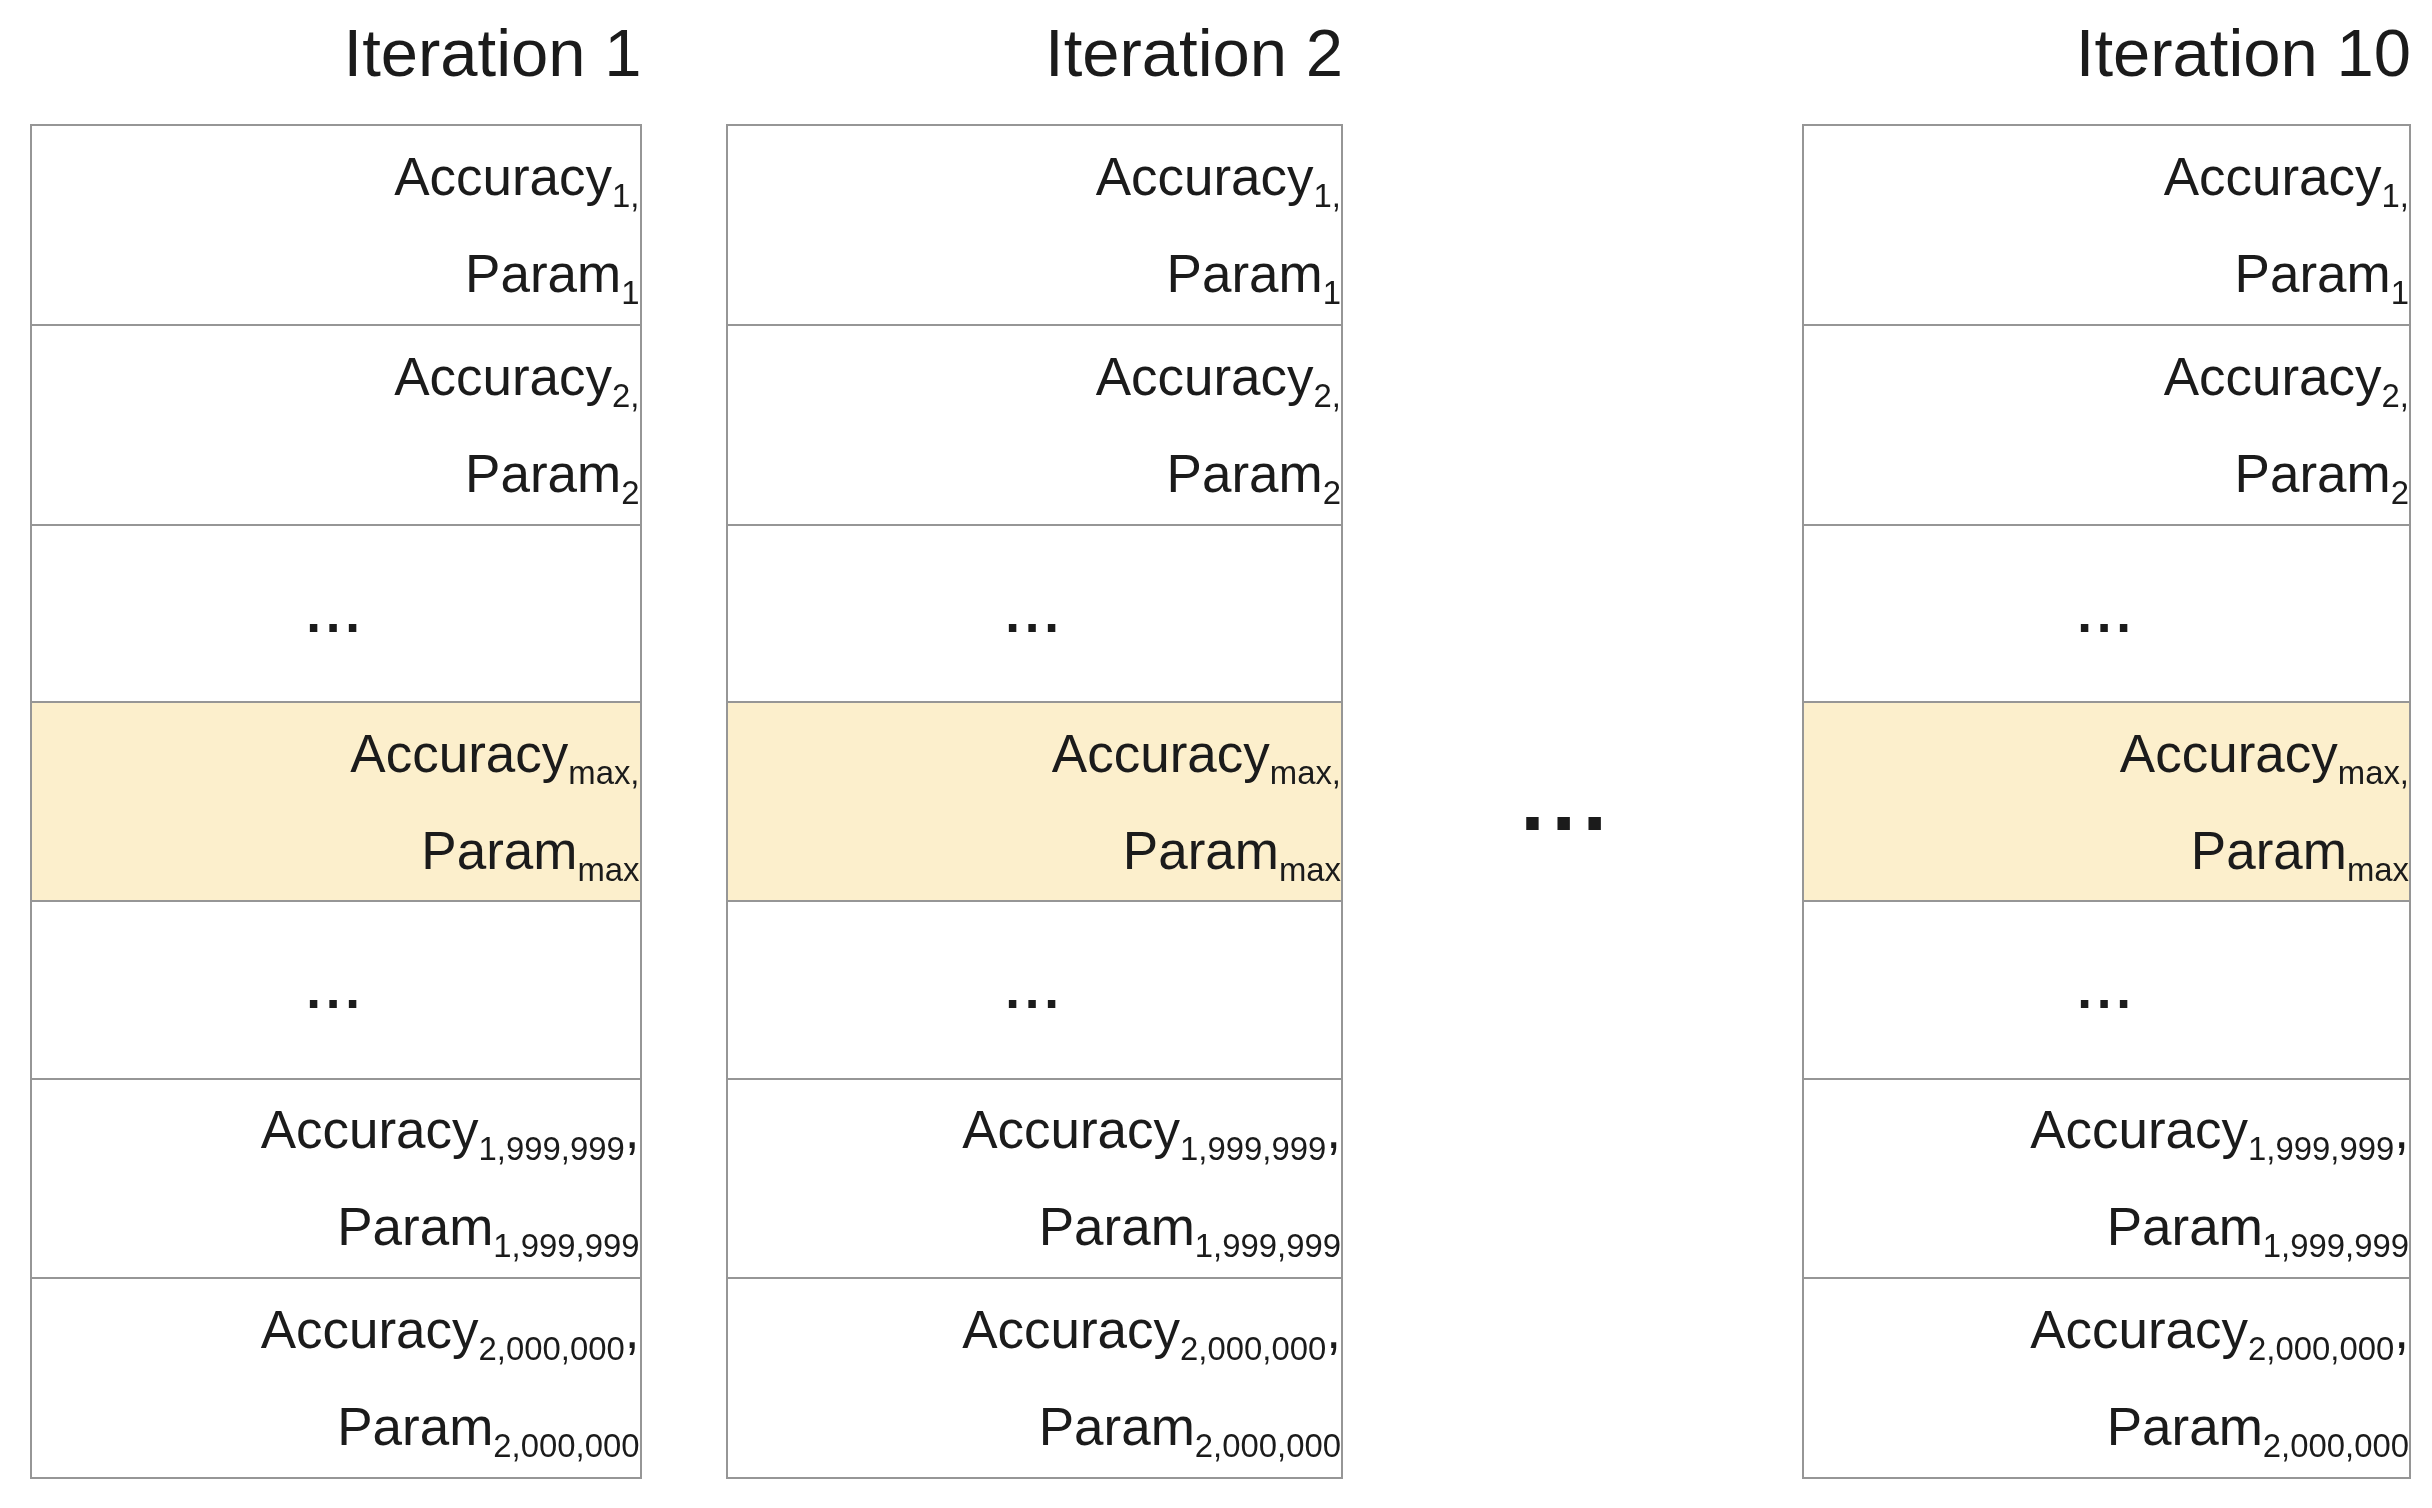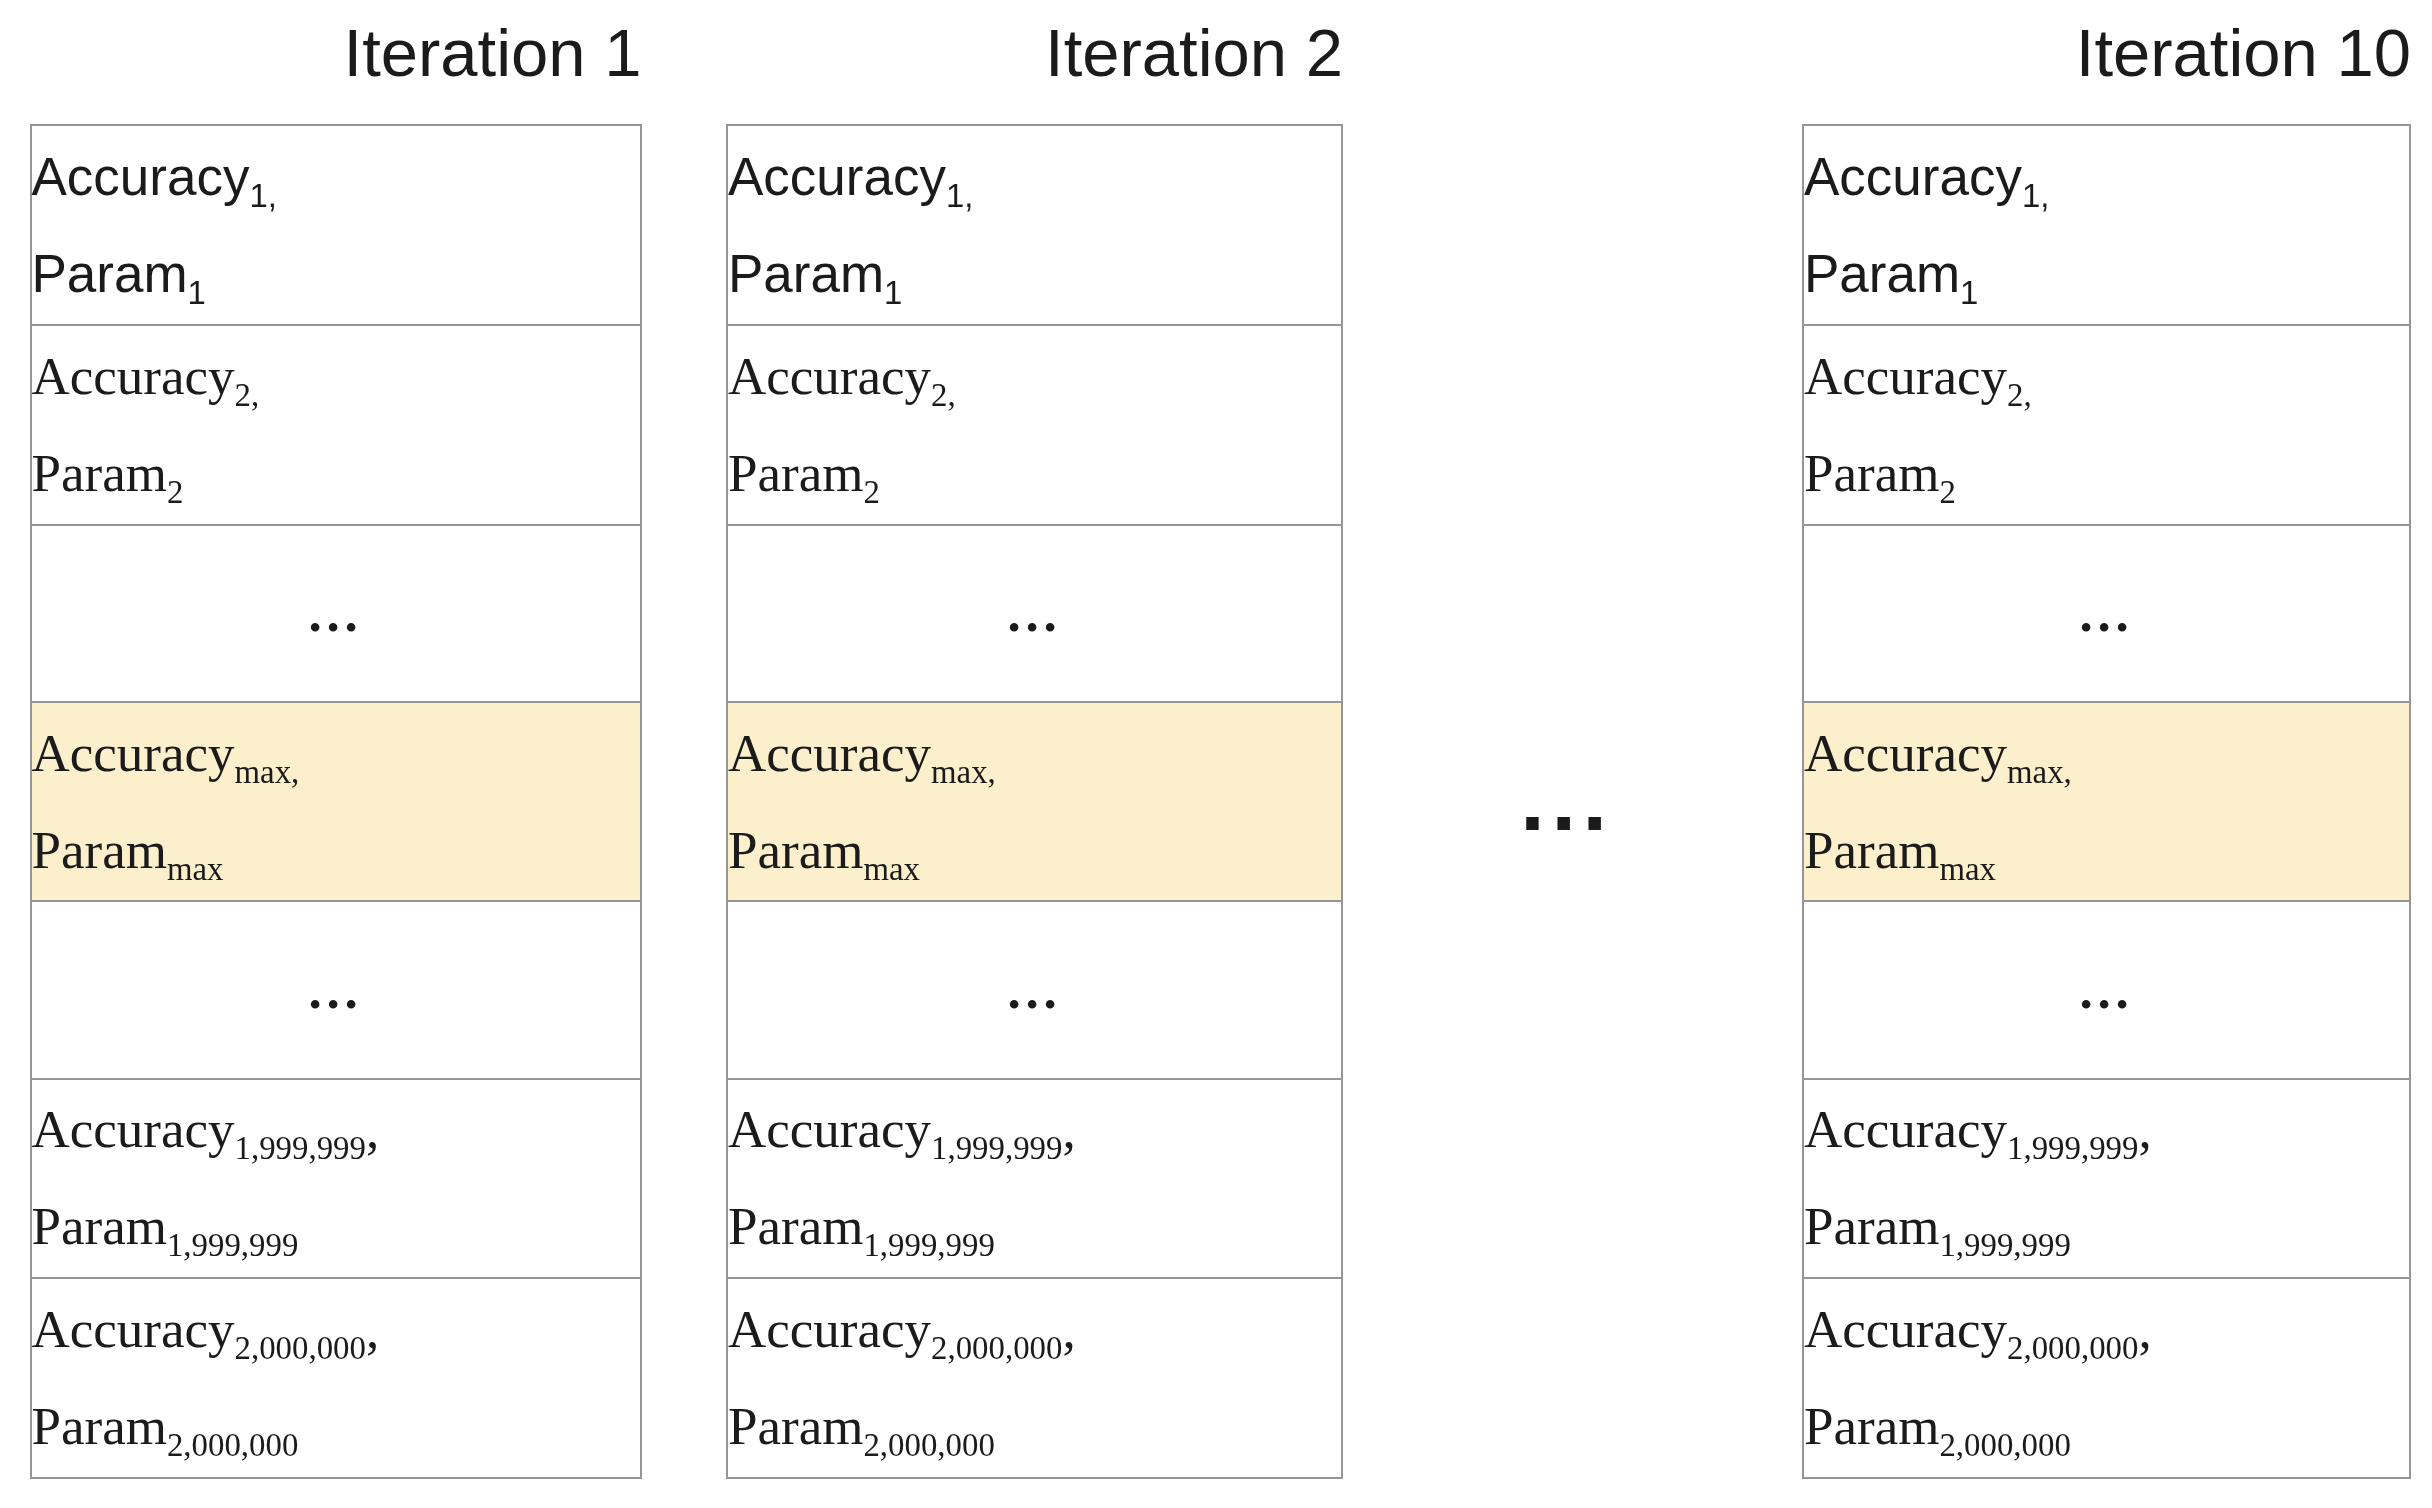--- a/index.html
+++ b/index.html
@@ -47,28 +47,27 @@
   .tb1 { left: 29.5px;   width: 612px; }
   .tb2 { left: 726px;  width: 617px; }
   .tb3 { left: 1802px; width: 609px; }
 
   .row {
     box-sizing: border-box;
     min-height: 0;
   }
   .row + .row {
     border-top: 2.9px solid var(--border-color, #969696);
-    font-family: Liberation Serif, serif;
   }
   .row-entry {
     flex: 210 1 0px;
     display: flex;
     flex-direction: column;
     justify-content: center;
-    align-items: flex-start;
+    align-items: flex-end;
     gap: 38px;
   }
   .row-dots {
     flex: 186 1 0px;
     display: flex;
     justify-content: center;
     align-items: center;
   }
   .row-hl {
     background: var(--highlight-color, #fcefcc);

